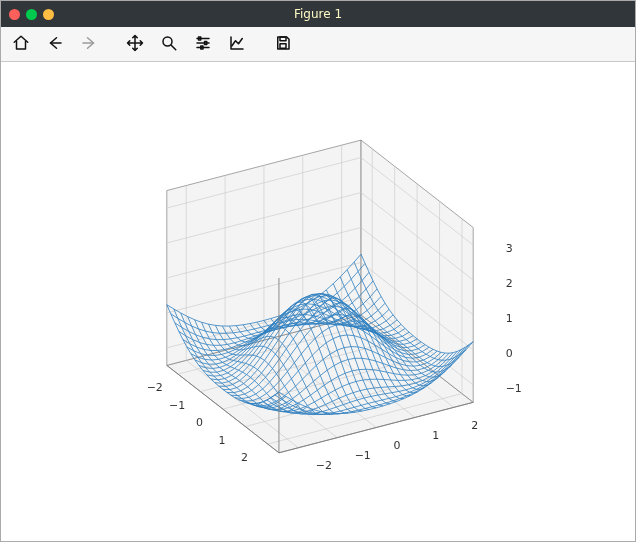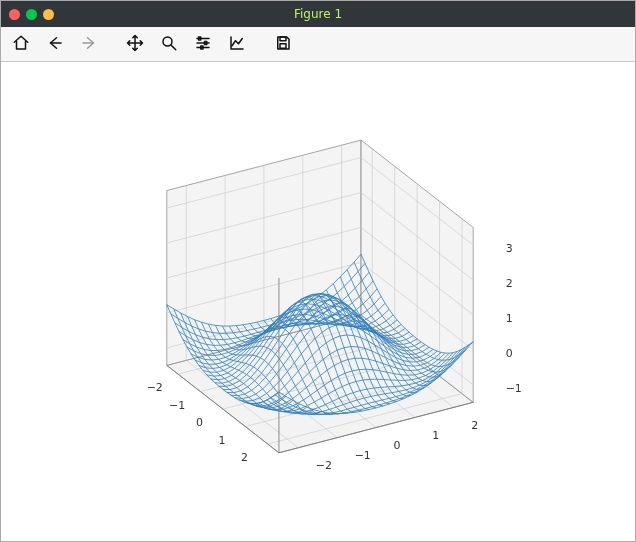--- a/index.html
+++ b/index.html
@@ -1,18 +1,18 @@
 <!DOCTYPE html>
 <html><head>
 <meta charset="utf-8">
 <style>
   html,body{margin:0;padding:0;font-family:"DejaVu Sans","Helvetica Neue",Arial,sans-serif;font-size:12px;color:#333;}
   body{background:#fff;}
   .window{width:636px;height:542px;display:flex;flex-direction:column;border:1px solid #aaa;box-sizing:border-box;overflow:hidden;}
-  .titlebar{height:26px;background:#31363b;color:#bef264;display:flex;align-items:center;position:relative;flex:0 0 auto;padding:0 8px;gap:6px;}
+  .titlebar{height:26px;background:#31363b;color:#fef9c3;display:flex;align-items:center;position:relative;flex:0 0 auto;padding:0 8px;gap:6px;}
   .titlebar .dots{display:flex;gap:6px;align-items:center;}
   .titlebar .dot{width:11px;height:11px;border-radius:50%;}
   .dot.red{background:#ff605c;}
   .dot.green{background:#00ca4e;}
   .dot.yellow{background:#ffbd44;}
   .titlebar .title{position:absolute;left:0;right:0;text-align:center;font-size:12px;pointer-events:none;}
   .toolbar{height:34px;background:#f5f6f5;border-bottom:1px solid #c9c9c9;display:flex;align-items:center;padding:0 6px;gap:6px;flex:0 0 auto;}
   .tbtn{width:28px;height:28px;display:flex;align-items:center;justify-content:center;border-radius:3px;cursor:pointer;}
   .tbtn svg{width:18px;height:18px;stroke:#111;fill:none;stroke-width:2;stroke-linecap:round;stroke-linejoin:round;}
   .tbtn.disabled svg{stroke:#9b9b9b;}

